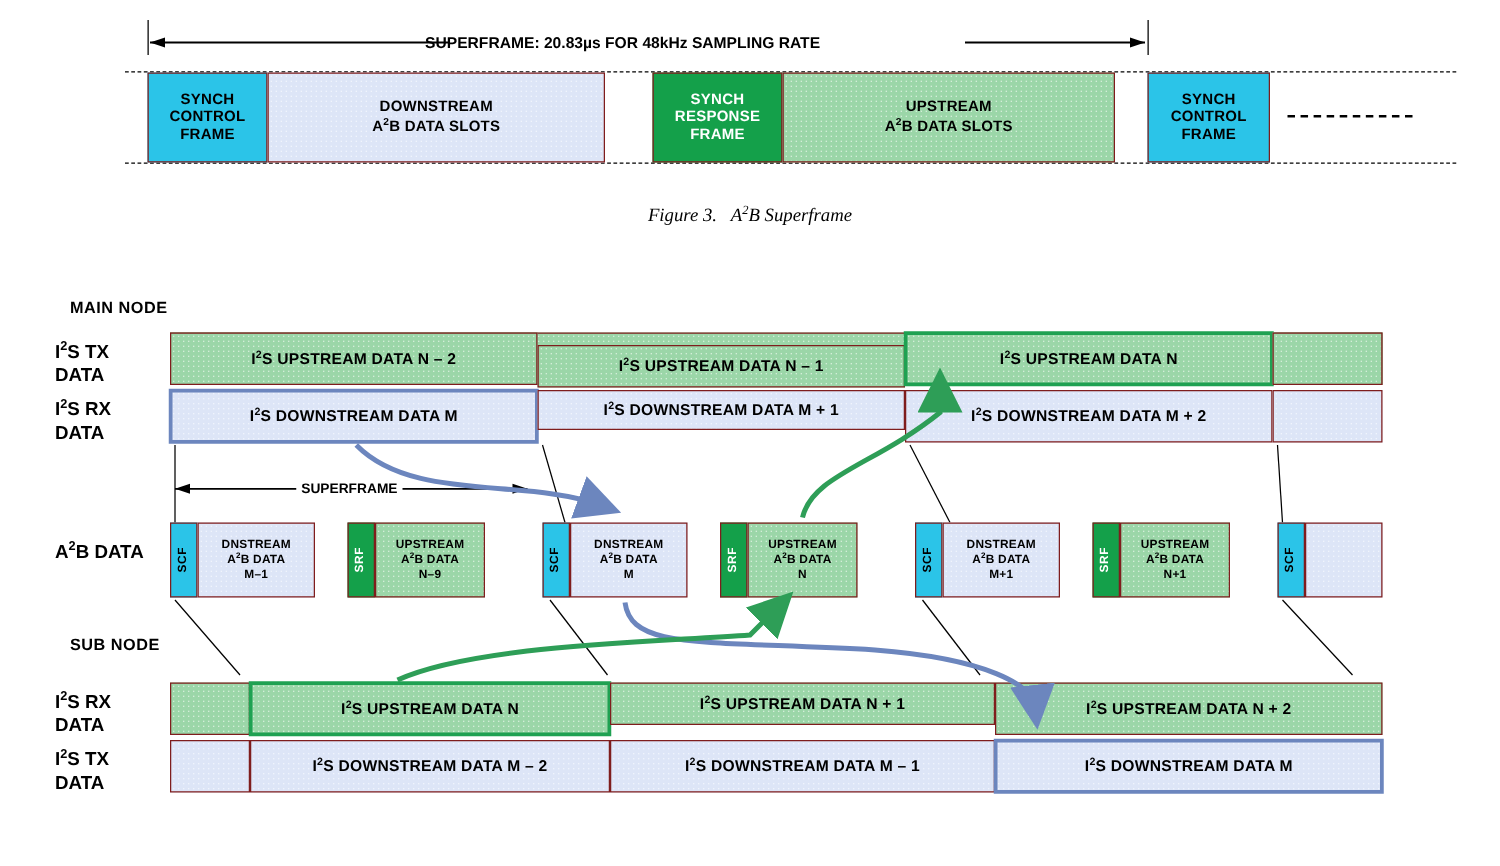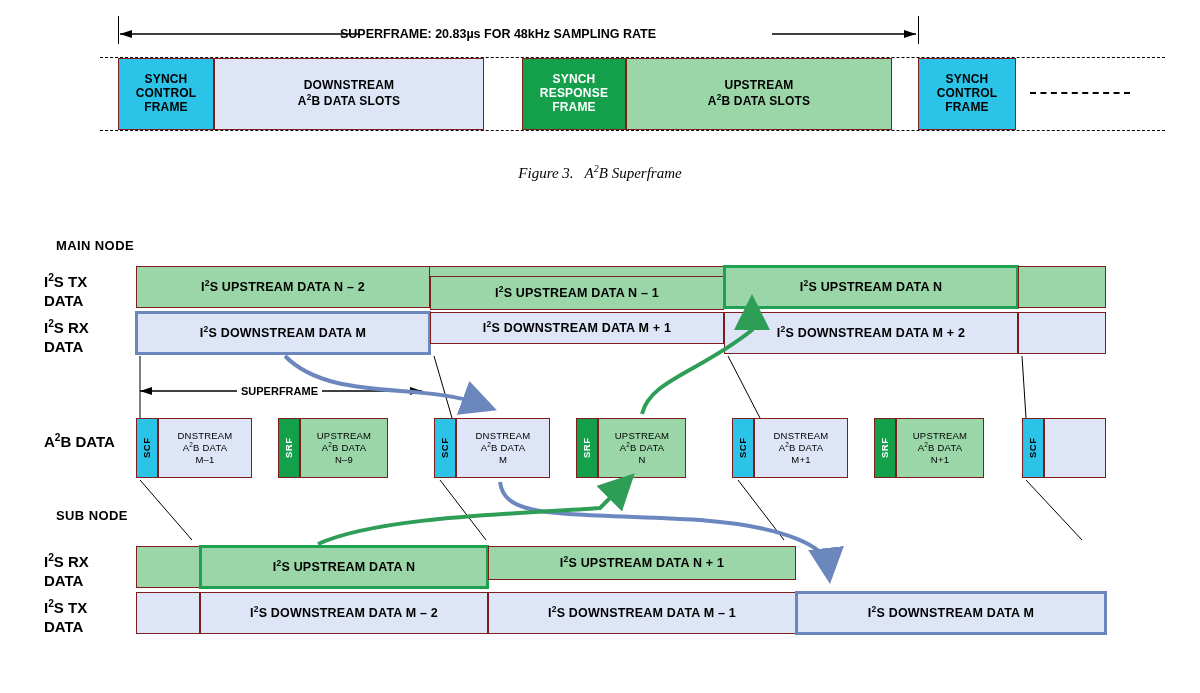--- a/index.html
+++ b/index.html
@@ -77,21 +77,21 @@
     font-weight: bold;
     letter-spacing: 0.4px;
   }
   .sup { font-size: 0.68em; vertical-align: super; }
 
   .bigcell {
     font-size: 12.5px;
   }
   .smallcell {
     font-size: 9.5px;
-    font-weight: normal;
+    font-weight: bold;
     text-align: center;
   }
   .vcell {
     font-size: 9.5px;
     font-weight: bold;
     writing-mode: vertical-rl;
     transform: rotate(180deg);
     letter-spacing: 0.5px;
   }
   .hl-green { outline: 3px solid #1FA152; outline-offset: -2px; }
@@ -290,20 +290,23 @@
     <div>I<span class="sup">2</span>S TX</div>
     <div>DATA</div>
   </div>
 
   <div class="abs blk lgreen dotted-bg" style="left:136px; top:546px; width:64px; height:42px;"></div>
   <div class="abs blk lgreen dotted-bg bigcell hl-green" style="left:200px; top:546px; width:288px; height:42px;">
     <span>I<span class="sup">2</span>S UPSTREAM DATA N</span>
   </div>
   <div class="abs blk lgreen dotted-bg bigcell" style="left:488px; top:546px; width:308px; height:34px;">
     <span>I<span class="sup">2</span>S UPSTREAM DATA N + 1</span>
+  </div>
+  <div class="abs blk lgreen dotted-bg bigcell" style="left:796px; top:546px; width:310px; height:42px;">
+    <span>I<span class="sup">2</span>S UPSTREAM DATA N + 2</span>
   </div>
 
   <div class="abs blk lblue dotted-bg" style="left:136px; top:592px; width:64px; height:42px;"></div>
   <div class="abs blk lblue dotted-bg bigcell" style="left:200px; top:592px; width:288px; height:42px;">
     <span>I<span class="sup">2</span>S DOWNSTREAM DATA M – 2</span>
   </div>
   <div class="abs blk lblue dotted-bg bigcell" style="left:488px; top:592px; width:308px; height:42px;">
     <span>I<span class="sup">2</span>S DOWNSTREAM DATA M – 1</span>
   </div>
   <div class="abs blk lblue dotted-bg bigcell hl-blue" style="left:796px; top:592px; width:310px; height:42px;">

